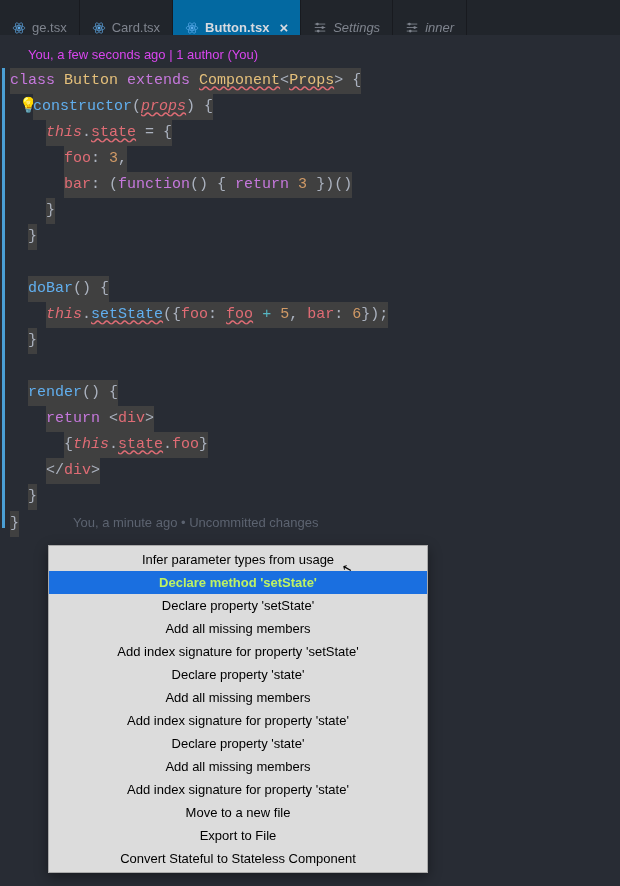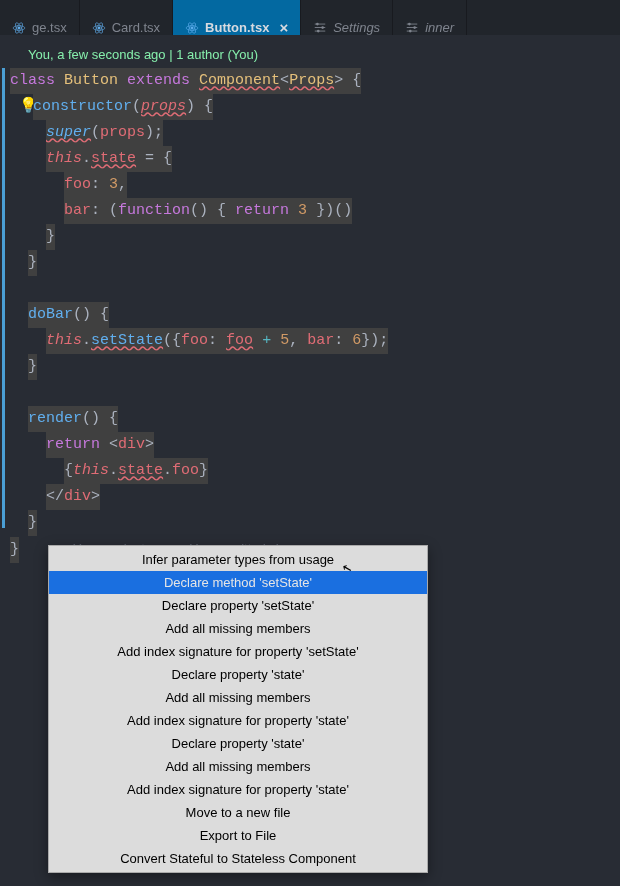--- a/index.html
+++ b/index.html
@@ -61,21 +61,21 @@
       margin-left: 4px;
       color: #d7dae0;
       font-size: 15px;
       line-height: 1;
     }
     .editor {
       position: relative;
       padding-top: 12px;
     }
     .blame-line {
-      color: #86efac;
+      color: #d946ef;
       font-size: 13px;
       padding-left: 28px;
       margin-bottom: 6px;
       font-family: -apple-system, 'Segoe UI', sans-serif;
     }
     .code-area {
       position: relative;
       padding-left: 10px;
     }
     .gutter-bar {
@@ -125,21 +125,22 @@
       padding: 2px 0;
     }
     .menu-item {
       padding: 3px 10px;
       cursor: pointer;
       line-height: 17px;
       text-align: center;
     }
     .menu-item.selected {
       background: #1a6fe0;
-      color: #e5e5e5;
+      color: #bef264;
+      font-weight: bold;
     }
     .cursor-arrow {
       position: absolute;
       top: 557px;
       left: 342px;
       font-size: 16px;
       color: #000;
       z-index: 10;
       transform: rotate(-15deg);
     }
@@ -212,21 +213,20 @@
 
 <div class="editor">
   <div class="blame-line">You, a few seconds ago | 1 author (You)</div>
   <div class="code-area">
     <div class="gutter-bar"></div>
 
     <div class="code-line"><span class="hl"><span class="kw-purple">class</span> <span class="kw-yellow">Button</span> <span class="kw-purple">extends</span> <span class="kw-yellow wavy">Component</span><span class="punct">&lt;</span><span class="kw-yellow wavy">Props</span><span class="punct">&gt; </span><span class="punct">{</span></span></div>
 
     <div class="code-line"> <span class="bulb">💡</span><span class="hl"><span class="kw-blue">constructor</span><span class="punct">(</span><span class="kw-red italic wavy">props</span><span class="punct">) {</span></span></div>
 
-    <div class="code-line">    <span class="hl"><span class="kw-blue italic wavy">super</span><span class="punct">(</span><span class="kw-red">props</span><span class="punct">);</span></span></div>
 
     <div class="code-line">    <span class="hl"><span class="kw-red italic">this</span><span class="punct">.</span><span class="kw-red wavy">state</span><span class="punct"> = {</span></span></div>
 
     <div class="code-line">      <span class="hl"><span class="kw-red">foo</span><span class="punct">: </span><span class="kw-orange">3</span><span class="punct">,</span></span></div>
 
     <div class="code-line">      <span class="hl"><span class="kw-red">bar</span><span class="punct">: (</span><span class="kw-purple">function</span><span class="punct">() { </span><span class="kw-purple">return</span> <span class="kw-orange">3</span><span class="punct"> })()</span></span></div>
 
     <div class="code-line">    <span class="hl"><span class="punct">}</span></span></div>
 
     <div class="code-line">  <span class="hl"><span class="punct">}</span></span></div>

